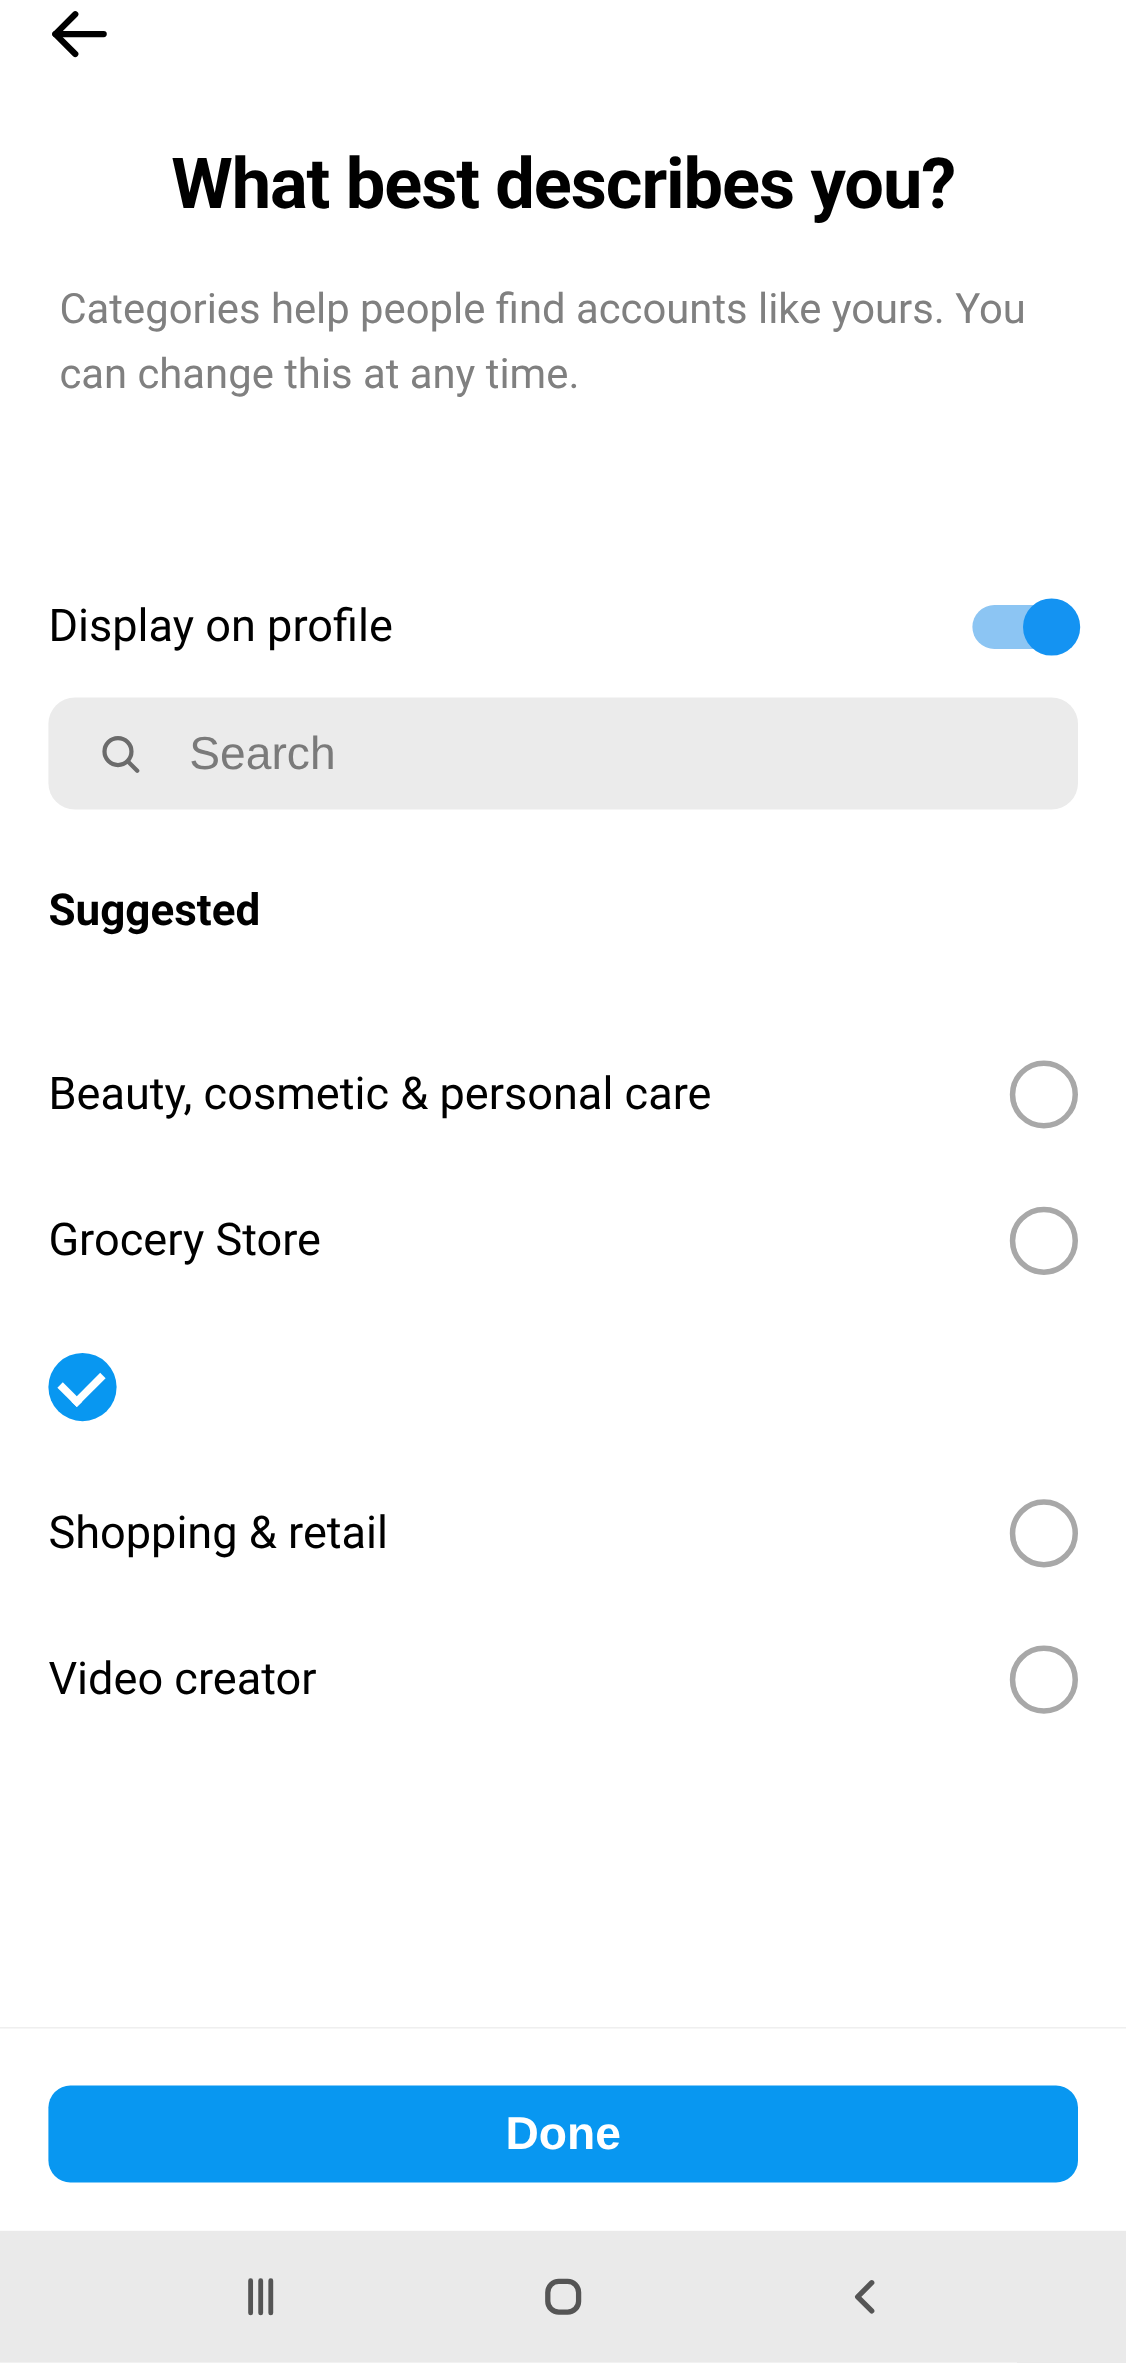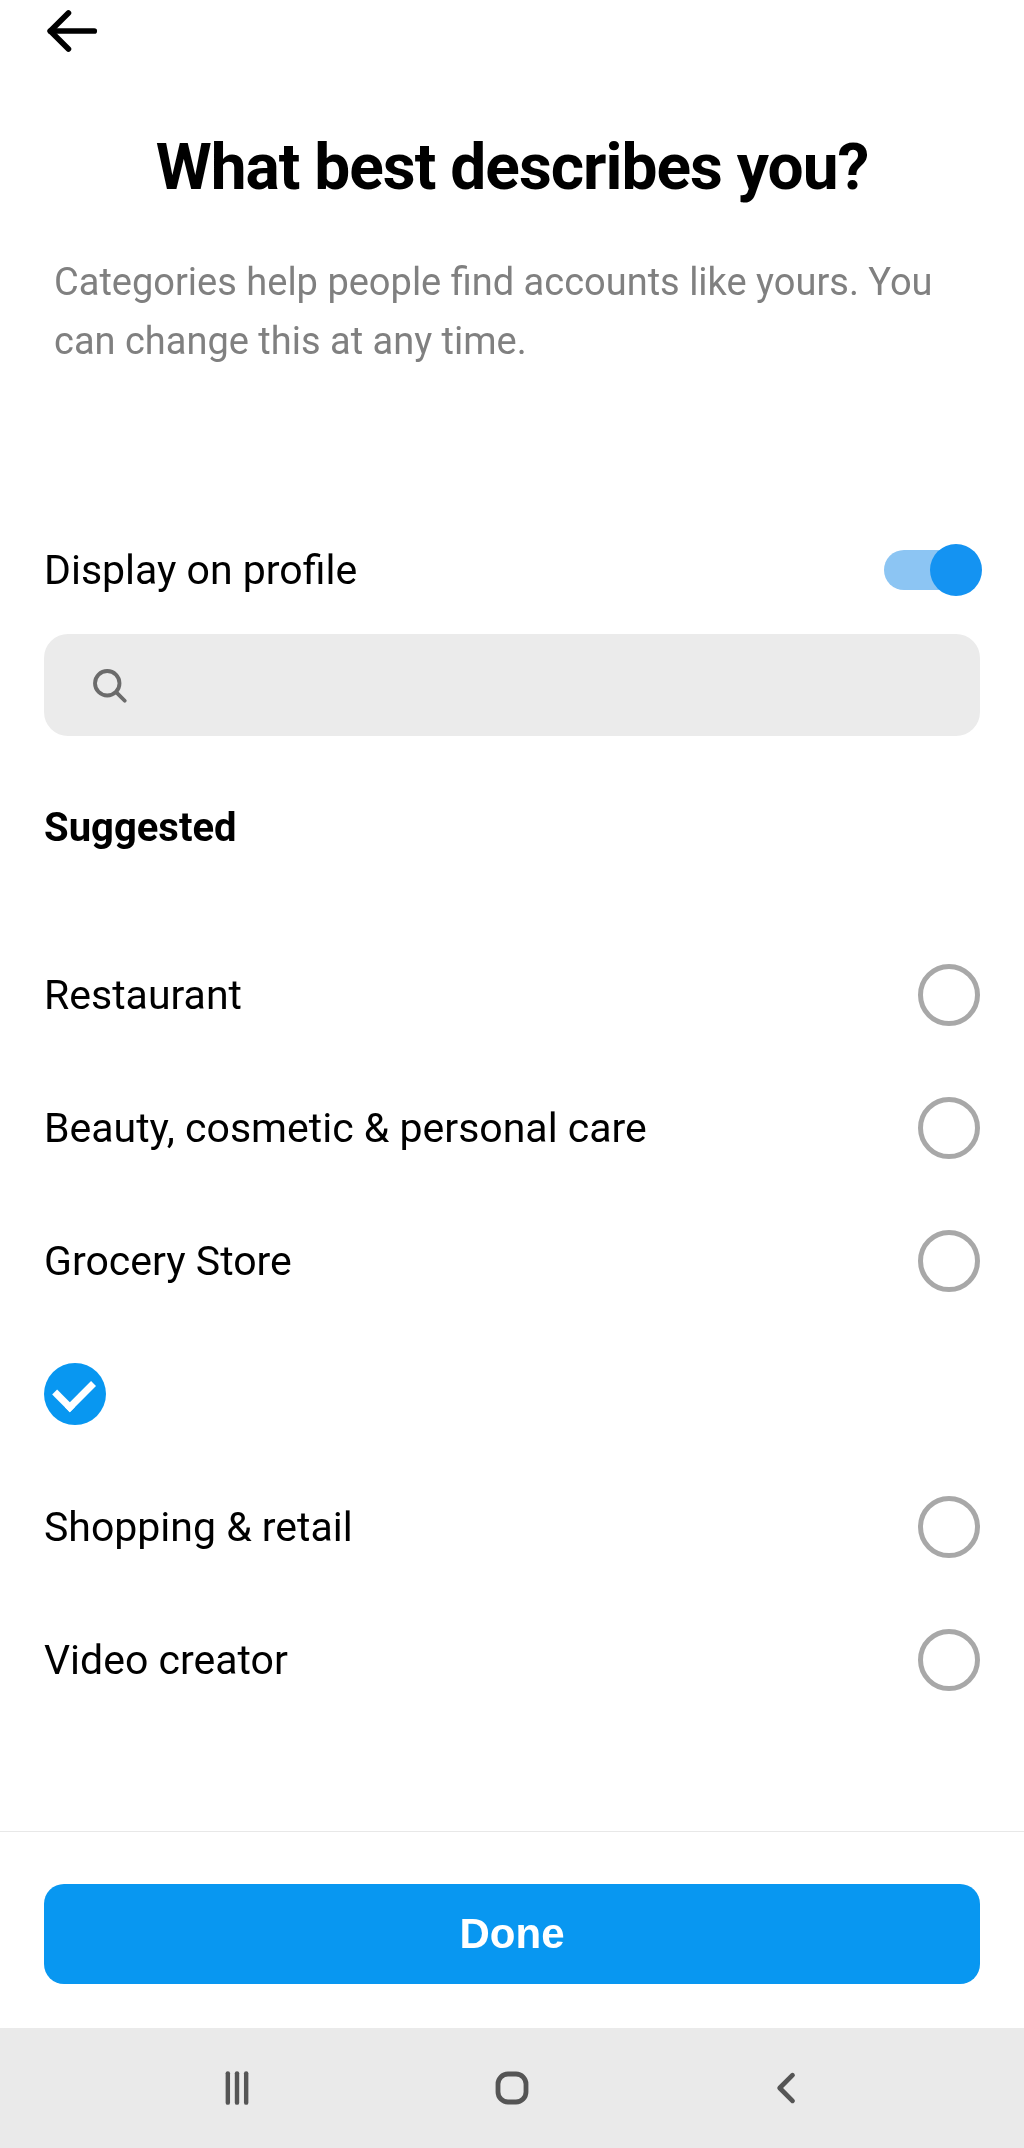--- a/index.html
+++ b/index.html
@@ -111,21 +111,21 @@
       border-left:7px solid #fff;
       border-bottom:7px solid #fff;
       transform:rotate(-45deg) translate(2px,-4px);
     }
     .footer {
       border-top:1px solid #e8e8e8;
       padding:52px 44px 44px 44px;
     }
     .done-btn {
       width:100%;
-      height:100px;
+      height:88px;
       background:#0897f1;
       border:none;
       border-radius:20px;
       color:#fff;
       font-size:42px;
       font-weight:600;
       cursor:pointer;
     }
     .sys-nav {
       height:120px;
@@ -158,29 +158,26 @@
     <div class="toggle">
         <div class="thumb"></div>
       </div>
   </div>
 
   <div class="search-wrap">
     <svg width="42" height="42" viewBox="0 0 24 24" fill="none" stroke="#6b6b6b" stroke-width="2.2" stroke-linecap="round">
         <circle cx="11" cy="11" r="7"></circle>
         <line x1="21" y1="21" x2="16.2" y2="16.2"></line>
       </svg>
+    <input class="search-input" placeholder="Search" style="">
   </div>
 
   <div class="section-header">Suggested</div>
 
   <div class="list">
-    <div class="list-row">
-      <span class="list-label">Restaurant</span>
-      <span class="radio"></span>
-    </div>
     <div class="list-row">
       <span class="list-label">Beauty, cosmetic &amp; personal care</span>
       <span class="radio"></span>
     </div>
     <div class="list-row">
       <span class="list-label">Grocery Store</span>
       <span class="radio"></span>
     </div>
     <div class="list-row">
       <span class="radio selected"></span>

